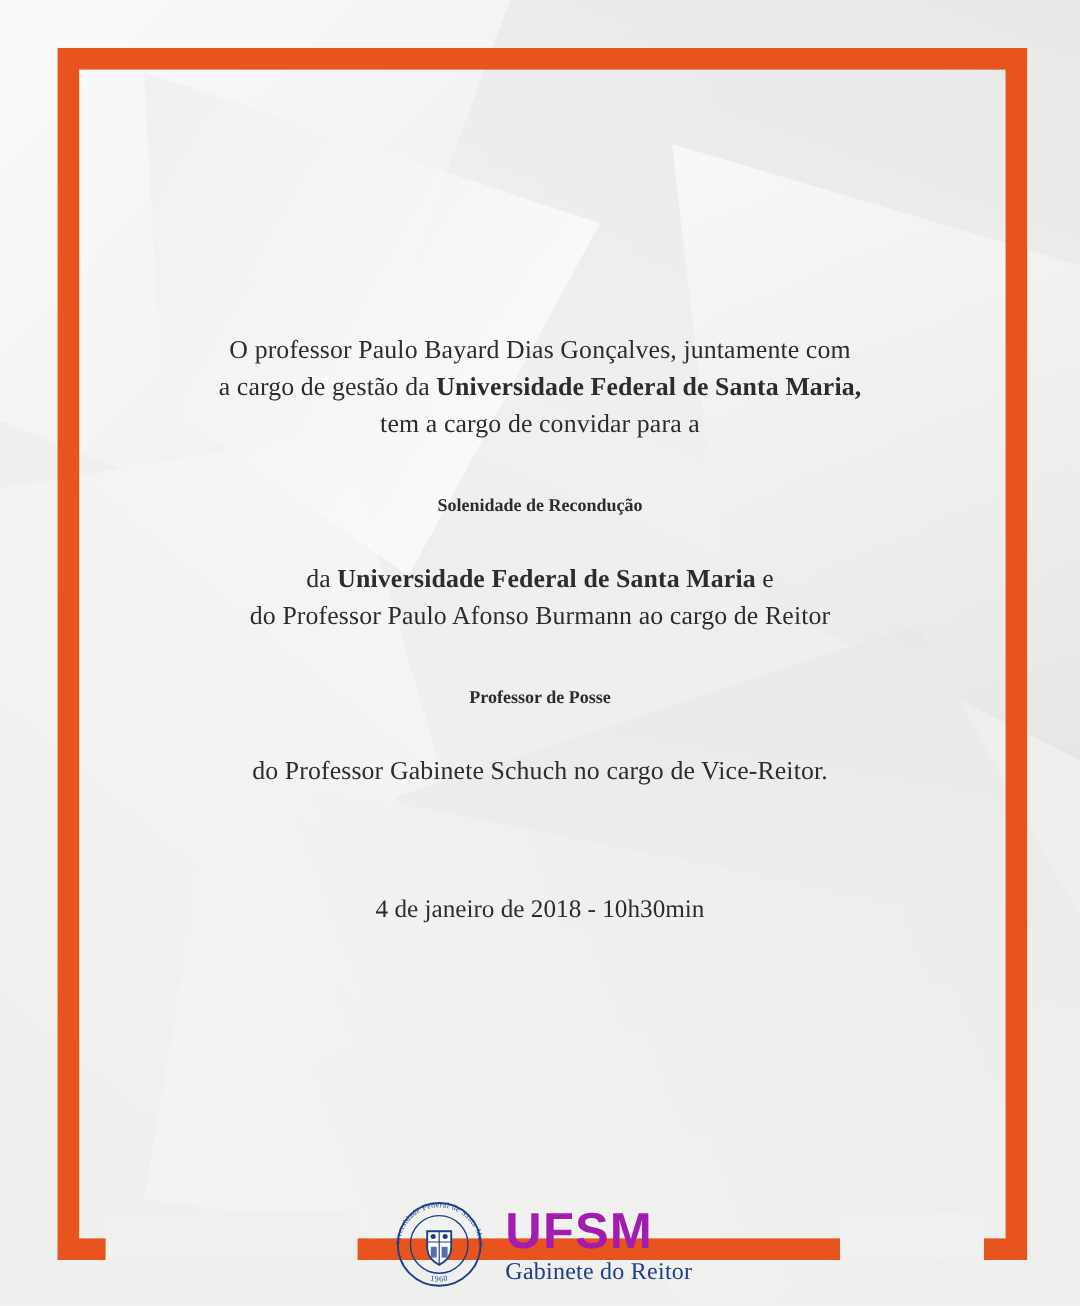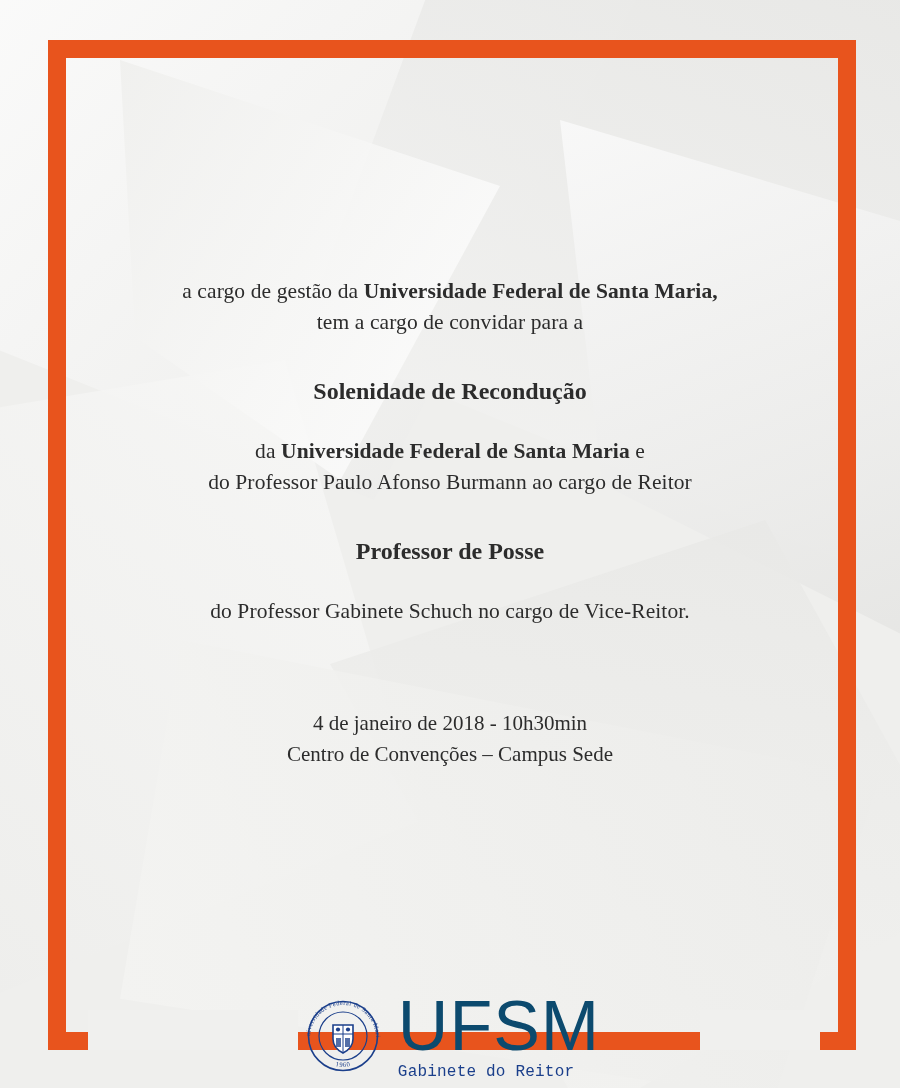--- a/index.html
+++ b/index.html
@@ -101,30 +101,30 @@
     font-size: 21.5px;
     line-height: 31px;
     margin: 0;
     letter-spacing: .1px;
   }
   .para .strong { font-weight: bold; text-align: right; }
   .gap-md { height: 30px; }
   .gap-lg { height: 38px; }
 
   .ceremony {
-    font-size: 24px;
+    font-size: 15px;
     font-weight: bold;
     margin: 0;
     line-height: 30px;
   }
 
   .details {
     position: absolute;
     left: 110px;
-    top: 708px;
+    top: 742px;
     width: 680px;
     text-align: center;
     color: #2c2c2c;
   }
   .details p {
     margin: 0;
     font-size: 21px;
     line-height: 31px;
   }
 
@@ -146,28 +146,28 @@
   }
   .seal svg { display: block; }
   .wordmark {
     display: flex;
     flex-direction: column;
     align-items: flex-start;
     line-height: 1;
   }
   .ufsm {
     font-family: "Liberation Sans", sans-serif;
-    font-size: 70px;
-    font-weight: normal;
+    font-size: 42px;
+    font-weight: bold;
     letter-spacing: 1px;
-    color: #0c4a6e;
+    color: #a21caf;
   }
   .sub {
-    font-family: Liberation Mono, monospace;
-    font-size: 16px;
+    font-family: Liberation Serif, serif;
+    font-size: 20px;
     color: #1b3f8b;
     margin-top: 3px;
     letter-spacing: .2px;
     text-align: right;
   }
 </style>
 </head>
 <body>
 
 <div class="bg-facets">
@@ -179,20 +179,23 @@
   <div class="facet f6"></div>
   <div class="facet f7"></div>
 </div>
 
 <div class="frame"></div>
 <div class="frame-gap gap-left"></div>
 <div class="frame-gap gap-right"></div>
 
 <div class="invite">
 
+  <p class="para">
+    <span>O professor Paulo Bayard Dias Gonçalves, juntamente com</span>
+  </p>
 
   <p class="para">
     <span>a cargo de gestão da </span><span class="strong">Universidade Federal de Santa Maria,</span>
   </p>
 
   <p class="para">tem a cargo de convidar para a</p>
 
   <div class="gap-lg"></div>
 
   <p class="ceremony">Solenidade de Recondução</p>
@@ -209,21 +212,20 @@
 
   <p class="ceremony">Professor de Posse</p>
 
   <div class="gap-md"></div>
 
   <p class="para">do Professor Gabinete Schuch no cargo de Vice-Reitor.</p>
 </div>
 
 <div class="details">
   <p>4 de janeiro de 2018 - 10h30min</p>
-  <p>Centro de Convenções – Campus Sede</p>
 </div>
 
 <div class="footer">
   <div class="seal">
     <svg width="86" height="86" viewBox="0 0 86 86" aria-hidden="true">
       <defs>
         <path id="sealArcTop" d="M 10,45 A 33,33 0 0 1 76,45"></path>
         <path id="sealArcBottom" d="M 14,45 A 29,29 0 0 0 72,45"></path>
       </defs>
       <circle cx="43" cy="43" r="34.5" fill="none" stroke="#1b3f8b" stroke-width="1.6"></circle>

